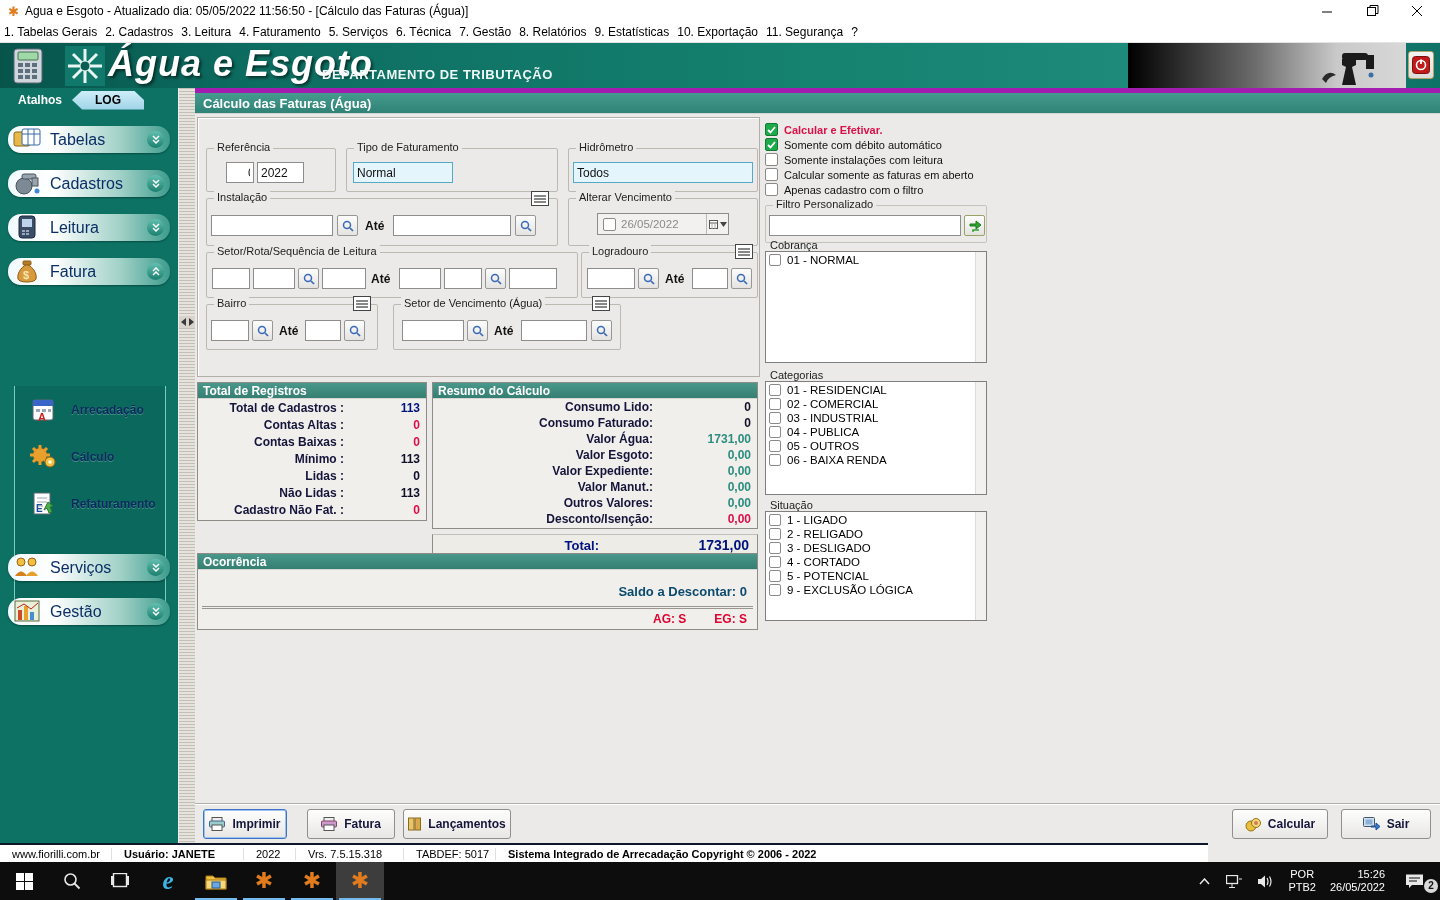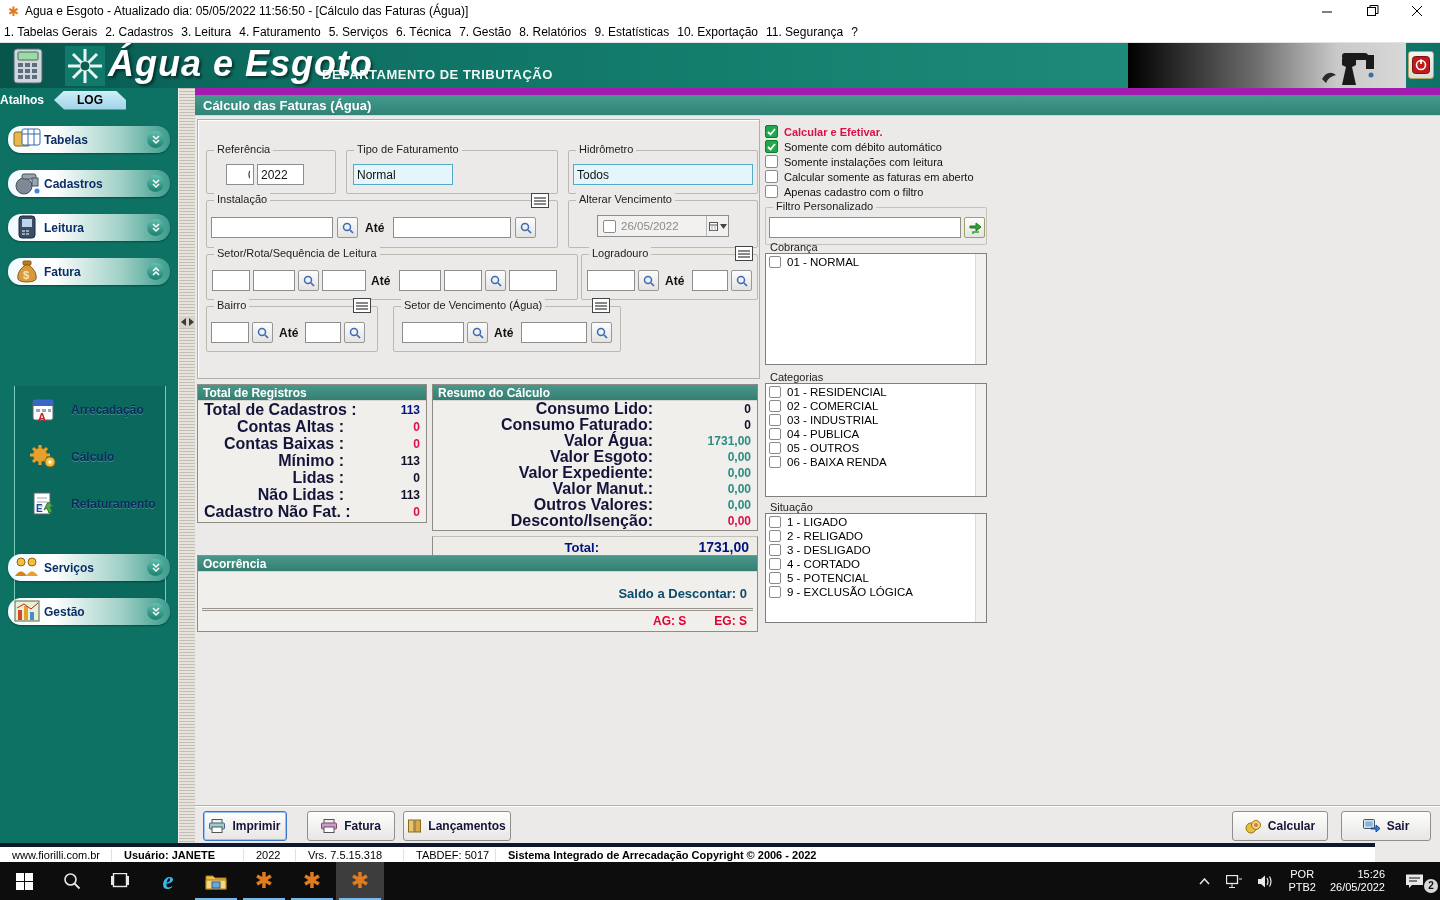--- a/index.html
+++ b/index.html
@@ -21,54 +21,54 @@
   #calcicon{position:absolute;left:10px;top:4px}
   #logostar{position:absolute;left:64px;top:2px}
   #logotext{position:absolute;left:108px;top:0px;font-size:36px;font-weight:bold;font-style:italic;color:#fff;text-shadow:2px 2px 3px rgba(0,0,0,.55);letter-spacing:1px}
   #depttext{position:absolute;left:322px;top:24px;font-size:13px;color:#eef8f6;letter-spacing:.5px;font-weight:bold}
   #faucetbox{position:absolute;left:1128px;top:0;width:278px;height:45px;background:linear-gradient(90deg,#000 0%,#6a6a6a 45%,#c9c9c9 75%,#d8d8d8 100%);display:flex;align-items:center;justify-content:flex-end}
   #powerbtn{position:absolute;left:1408px;top:8px;width:26px;height:28px;background:linear-gradient(#f4f4f4,#dcdcda);border:1px solid #b1a66a;border-radius:3px;display:flex;align-items:center;justify-content:center}
 
   
   #sidebar{position:absolute;left:0;top:88px;width:178px;height:755px;background:#0d7264}
   #atalhosrow{position:absolute;left:0;top:0;width:178px;height:24px;display:flex;align-items:center}
-  #atalhoslbl{color:#fff;font-weight:bold;font-size:12px;}
+  #atalhoslbl{color:#fff;font-weight:bold;font-size:12px;margin-left:18px}
   #logbtn{margin-left:10px;width:72px;height:19px;background:linear-gradient(#cfeef8,#9ed3e8);clip-path:polygon(0 50%,14% 0,86% 0,100% 50%,100% 100%,14% 100%);display:flex;align-items:center;justify-content:center;font-size:12px;font-weight:bold;color:#000}
   .pill{position:absolute;left:8px;width:162px;height:27px;border-radius:13px;background:linear-gradient(90deg,#f2fbff 0%,#ffffff 28%,#9fd0c6 70%,#3d9c8d 100%);display:flex;align-items:center;box-shadow:0 1px 2px rgba(0,0,0,.35)}
-  .pill .plabel{font-size:12px;font-weight:bold;color:#0b2e66;flex:1}
+  .pill .plabel{font-size:16px;font-weight:normal;color:#0b2e66;margin-left:6px;flex:1}
   .picon{width:34px;height:32px;margin-left:2px;display:flex;align-items:center;justify-content:center;flex-shrink:0}
   .chev{width:17px;height:17px;border-radius:50%;background:linear-gradient(#63c0b1,#19806f);margin-right:6px;display:flex;align-items:center;justify-content:center;flex-shrink:0}
   #fatura-sub{position:absolute;left:14px;top:298px;width:152px;height:236px;background:#0a685c;border:1px solid #79cdbd;border-top:none}
   .subitem{height:47px;display:flex;align-items:center}
   .subitem .picon{margin-left:12px}
   .subitem .plabel{font-size:12px;font-weight:bold;color:#06214d;color:#0a2a5e;margin-left:10px;text-shadow:0 1px 0 rgba(255,255,255,.25)}
 
   
   #scrollstrip{position:absolute;left:178px;top:88px;width:17px;height:755px;background:#d8d4cc;border-left:1px solid #efede9;background-image:repeating-linear-gradient(180deg,#c3bfb7 0 1px,#e6e3dd 1px 3px)}
   #scrollarrows{position:absolute;left:0;top:228px;width:17px;height:12px;background:#d8d4cc;display:flex;align-items:center;justify-content:center;gap:1px}
 
   
-  #main{position:absolute;left:195px;top:88px;width:1245px;height:733px;background:#ebeae8;border-top:7px solid #a21caf}
+  #main{position:absolute;left:195px;top:88px;width:1245px;height:733px;background:#ebeae8;border-top:5px solid #a21caf}
   #pagetitle{position:absolute;left:0;top:0;width:1245px;height:21px;background:linear-gradient(#459b8e,#2f8276);color:#fff;font-weight:bold;font-size:13px;display:flex;align-items:center;padding-left:8px;border-bottom:1px solid #d7d5d1}
 
   #formpanel{position:absolute;left:2px;top:24px;width:563px;height:260px;background:#ebeae8;border:1px solid #b3afa8;box-shadow:inset 1px 1px 0 #fff}
 
   .gb{position:absolute;border:1px solid #bdb9b1;border-radius:2px}
   .gl{position:absolute;top:-8px;left:7px;background:#ebeae8;padding:0 3px;font-size:11px;color:#1c1c1c;white-space:nowrap;line-height:13px}
   .tin{position:absolute;height:21px;border:1px solid #8d8d8d;background:#fff;font-size:12px;padding:0 3px;font-family:inherit;color:#111}
   .tin.blue{background:#e4f5fb;border-color:#56a9c6}
   .sbtn{position:absolute;width:21px;height:21px;background:linear-gradient(#fdfdfd,#e4e3e0);border:1px solid #979797;border-radius:2px;display:flex;align-items:center;justify-content:center}
   .ate{position:absolute;font-size:12px;font-weight:bold;color:#111}
   .licon{position:absolute;width:18px;height:15px;background:#fff;border:1px solid #444;display:flex;align-items:center;justify-content:center}
 
   
   .spanel{position:absolute;border:1px solid #8f8b85;background:#f0efec}
   .shead{height:16px;background:linear-gradient(#49988b,#357e72);color:#fff;font-size:12px;font-weight:bold;display:flex;align-items:center;padding-left:5px;border-bottom:1px solid #d8d6d2}
   .trow{display:flex;align-items:center;padding:0 6px}
-  .tlabel{flex:1;text-align:right;font-size:16px;font-weight:bold;color:#14143a;padding-right:10px;white-space:nowrap}
+  .tlabel{flex:1;text-align:right;font-size:12px;font-weight:bold;color:#14143a;padding-right:10px;white-space:nowrap}
   .tval{width:66px;text-align:right;font-size:12px;font-weight:bold}
   .navy{color:#00127d}.red{color:#dc1048}.dark{color:#101028}.teal{color:#2d8c80}
   #totalstrip{position:absolute;left:237px;top:441px;width:326px;height:22px;background:#edece7;border:1px solid #c2bfb8;border-left:1px solid #8f8b85;border-right:1px solid #8f8b85;display:flex;align-items:center;padding:0 8px}
 
   #ocorr{position:absolute;left:2px;top:460px;width:561px;height:77px;background:#f0efec;border:1px solid #8f8b85}
   #saldoline{position:absolute;right:10px;top:30px;font-size:13px;font-weight:bold;color:#0c4a6e}
   #ocr-div{position:absolute;left:4px;right:4px;top:52px;border-top:1px solid #9a968f;border-bottom:1px solid #9a968f;height:3px}
   #ageg{position:absolute;right:10px;top:58px;font-size:12px;font-weight:bold;color:#e00030;display:flex;gap:28px}
 
   
@@ -82,21 +82,21 @@
   .lrow .cb{width:12px;height:12px;margin-right:6px}
   .lsb{position:absolute;right:0;top:0;bottom:0;width:11px;background:#f2f1ef;border-left:1px solid #dcdcda}
   .seclbl{position:absolute;font-size:11px;color:#1c1c1c}
 
   
   #btmsep{position:absolute;left:0;top:710px;width:1245px;border-top:1px solid #b3b0aa;box-shadow:0 1px 0 #fff}
   .bbtn{position:absolute;top:716px;height:30px;background:linear-gradient(#fefefe,#e7e6e3);border:1px solid #8f8f8f;border-radius:3px;display:flex;align-items:center;justify-content:center;gap:7px;font-size:12px;font-weight:bold;color:#15153a}
   .bbtn.focus{border:1px solid #3e74c8;box-shadow:0 0 0 1px #9cc3ef inset}
 
   
-  #statusbar{position:absolute;left:0;top:843px;width:1375px;height:19px;background:#fff;border-top:4px solid #0f172a;display:flex;align-items:center;font-size:11px;color:#000}
+  #statusbar{position:absolute;left:0;top:843px;width:1208px;height:19px;background:#fff;border-top:2px solid #0f172a;display:flex;align-items:center;font-size:11px;color:#000}
   #statusbar span{padding:0 12px;border-right:1px solid #e0e0e0;white-space:nowrap}
   #statusbar .b{font-weight:bold}
   #statusbar span:last-child{border-right:none}
 
   
   #taskbar{position:absolute;left:0;top:862px;width:1440px;height:38px;background:#0d0d0d;display:flex;align-items:stretch}
   .tkbtn{width:48px;display:flex;align-items:center;justify-content:center;position:relative}
   .tkbtn.open::after{content:"";position:absolute;left:3px;right:3px;bottom:0;height:2px;background:#76b9ed}
   .tkbtn.active{background:#3d3d3d}
   #tkright{margin-left:auto;display:flex;align-items:center;gap:4px;padding-right:6px}

